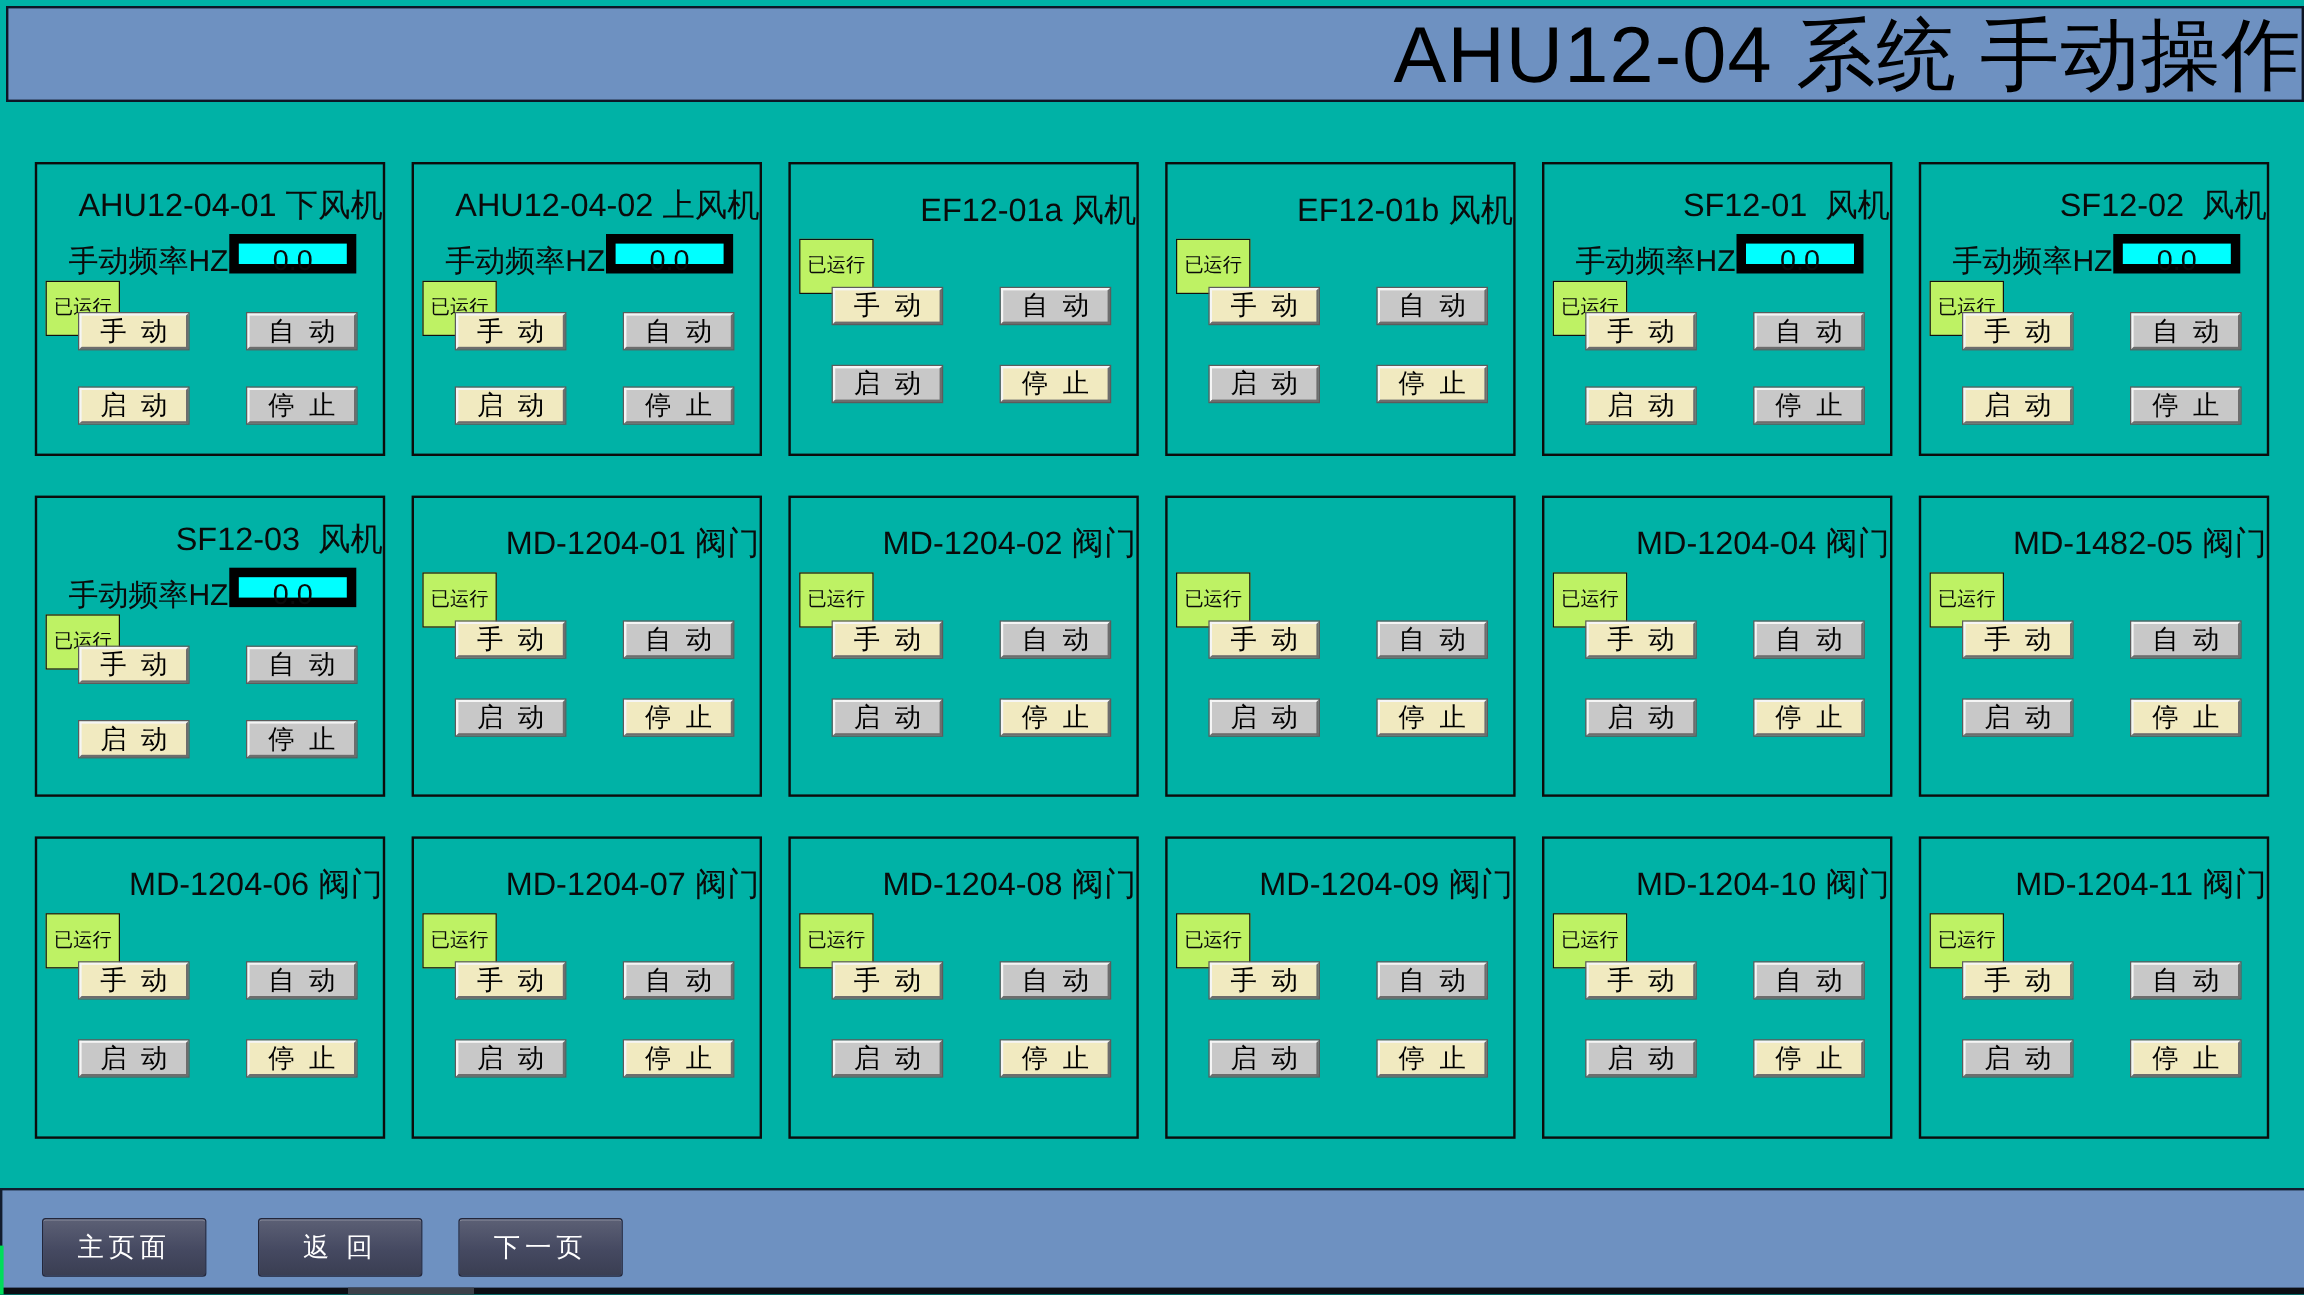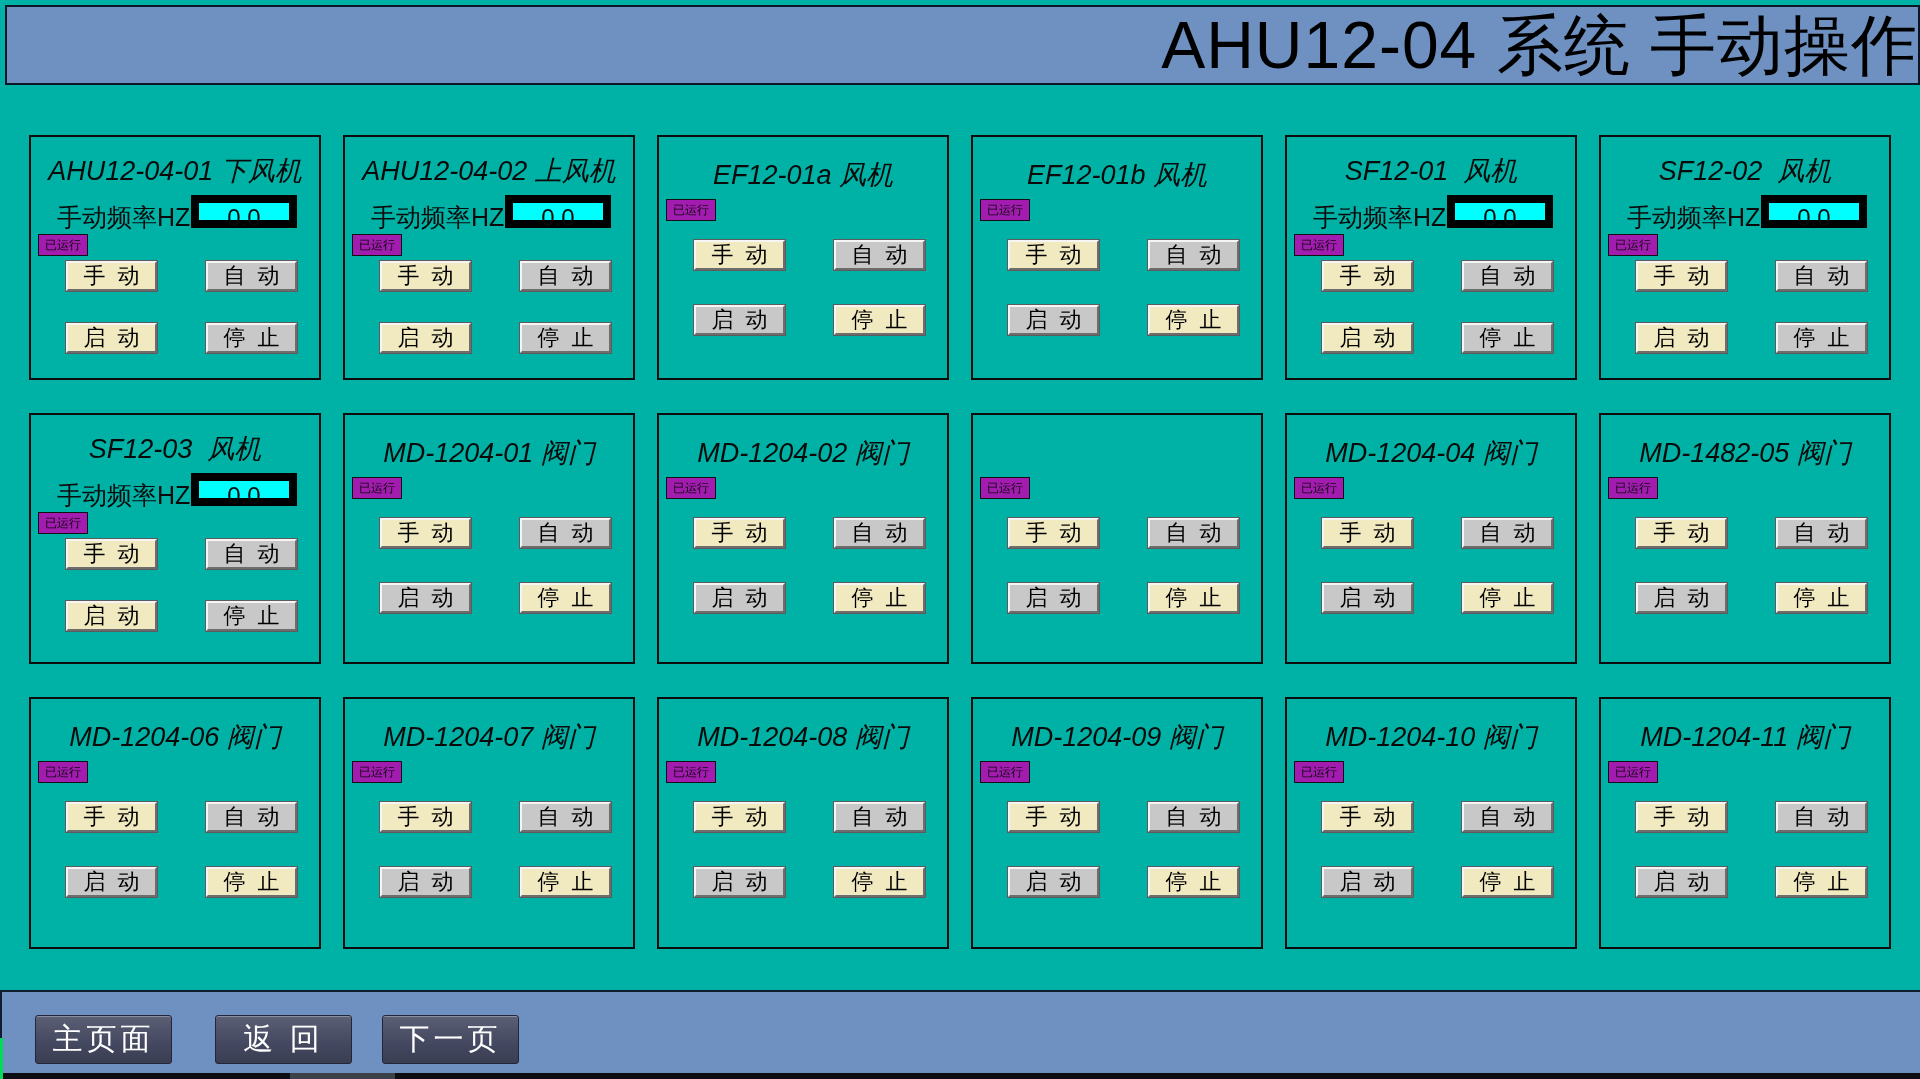--- a/index.html
+++ b/index.html
@@ -10,52 +10,52 @@
   #header{position:absolute;left:5px;top:5px;right:0;height:80px;
           background:#6e91c1;border:2px solid #0d1626;box-sizing:border-box;
           display:flex;align-items:center;justify-content:flex-end;}
   #header .title{font-size:66px;line-height:76px;color:#000;white-space:pre;letter-spacing:1px;}
 
   
   #grid{position:absolute;left:29px;top:135px;display:grid;
         grid-template-columns:repeat(6,292px);grid-template-rows:245px 251px 252px;
         column-gap:22px;row-gap:33px;}
   .panel{position:relative;border:2px solid #0c0c0c;box-sizing:border-box;}
-  .p-title{position:absolute;left:0;right:0;top:16px;text-align:center;
-           font-size:27px;white-space:pre;font-style:italic;}
+  .p-title{position:absolute;left:0;right:0;top:16px;text-align:right;
+           font-size:27px;white-space:pre;}
   .panel.no-freq .p-title{top:20px;}
 
   .freq-row{position:absolute;left:0;top:0;width:100%;height:0;}
   .freq-label{position:absolute;left:26px;top:64px;font-size:25px;white-space:pre;}
   .freq-input{position:absolute;left:160px;top:58px;width:106px;height:33px;
               background:#00ffff;border:8px solid #000000;box-sizing:border-box;
               font-size:24px;text-align:center;line-height:29px;}
 
-  .badge{position:absolute;left:7px;top:97px;background:#a21caf;border:1px solid #111;
-         font-size:12px;line-height:20px;padding:0 6px;white-space:pre;}
+  .badge{position:absolute;left:7px;top:97px;background:#bef264;border:1px solid #111;
+         font-size:16px;line-height:20px;padding:12px 6px;white-space:pre;}
   .panel.no-freq .badge{top:62px;}
 
   .hmi-btn{position:absolute;width:91px;height:30px;box-sizing:border-box;
            font-family:inherit;font-size:22px;line-height:24px;color:#000;white-space:pre;
            background:#c8c8c8;border:2px solid;border-color:#f5f5f5 #6d6d6d #6d6d6d #f5f5f5;
            outline:1px solid #5c5c5c;padding:0;text-align:center;word-spacing:6px;}
   .hmi-btn.active{background:#f1eac0;}
   .b-manual{left:35px;top:124px;}  .b-auto{left:175px;top:124px;}
   .b-start {left:35px;top:186px;}  .b-stop{left:175px;top:186px;}
   .panel.no-freq .b-manual,.panel.no-freq .b-auto{top:103px;}
   .panel.no-freq .b-start,.panel.no-freq .b-stop{top:168px;}
 
   
   #footer{position:absolute;left:0;right:0;top:990px;height:84px;background:#6e91c1;
           border-top:2px solid #111c2e;border-left:2px solid #111c2e;box-sizing:border-box;}
   .nav-btn{position:absolute;top:23px;width:137px;height:49px;box-sizing:border-box;
            background:linear-gradient(#5c6075,#454961 55%,#3a3e52);
            border:1px solid #23263a;border-radius:3px;
            box-shadow:inset 0 1px 0 rgba(255,255,255,.3);
-           color:#fff;font-family:inherit;font-size:30px;letter-spacing:4px;white-space:pre;
+           color:#fff;font-family:inherit;font-size:22px;letter-spacing:4px;white-space:pre;
            text-align:center;padding:0;}
   #nav-0{left:33px;} #nav-1{left:213px;} #nav-2{left:380px;}
 
   
   #bottom-strip{position:absolute;left:0;right:0;bottom:0;height:6px;background:#0c0e14;}
   #strip-seg{position:absolute;left:290px;width:105px;height:6px;background:#3c4049;}
   #green-edge{position:absolute;left:0;top:1038px;width:3px;height:41px;background:#00dc5a;}
 </style>
 </head>
 <body>

